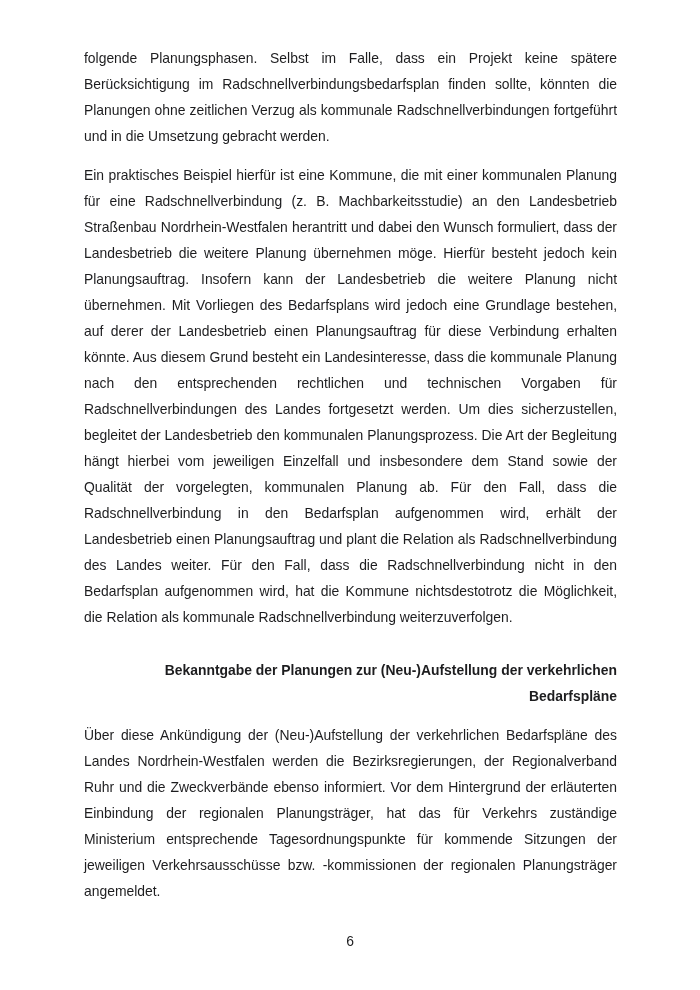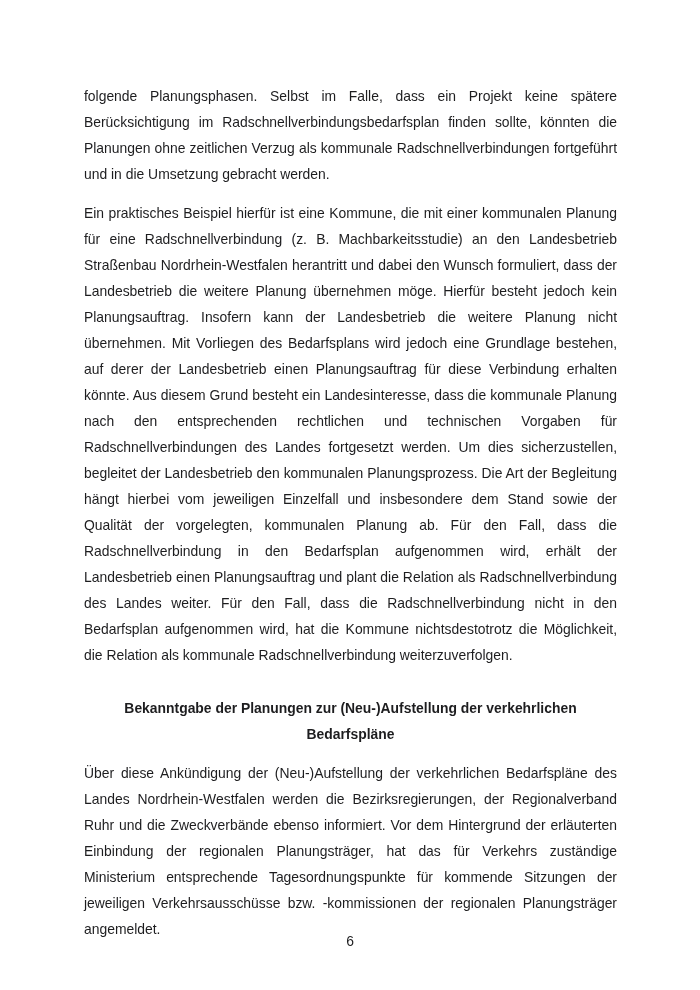--- a/index.html
+++ b/index.html
@@ -12,37 +12,37 @@
     height: 990px;
     font-family: "Liberation Sans", sans-serif;
     color: #1d1d1f;
     overflow: hidden;
   }
   .page {
     position: relative;
     width: 700px;
     height: 990px;
     box-sizing: border-box;
-    padding: 83px 83px 0 84px;
+    padding: 45px 83px 0 84px;
     background: #ffffff;
   }
   .body-text p {
     font-size: 13.9px;
     line-height: 26px;
     text-align: justify;
     margin: 0 0 13px 0;
     hyphens: auto;
     -webkit-hyphens: auto;
   }
   .section-heading {
     font-size: 13.9px;
     line-height: 26px;
     font-weight: bold;
     margin: 27px 0 13px 0;
-    text-align: center;
+    text-align: right;
   }
   .page-number {
     position: absolute;
     left: 0;
     right: 0;
     top: 931px;
     text-align: center;
     font-size: 13.9px;
     line-height: 20px;
     color: #1d1d1f;

